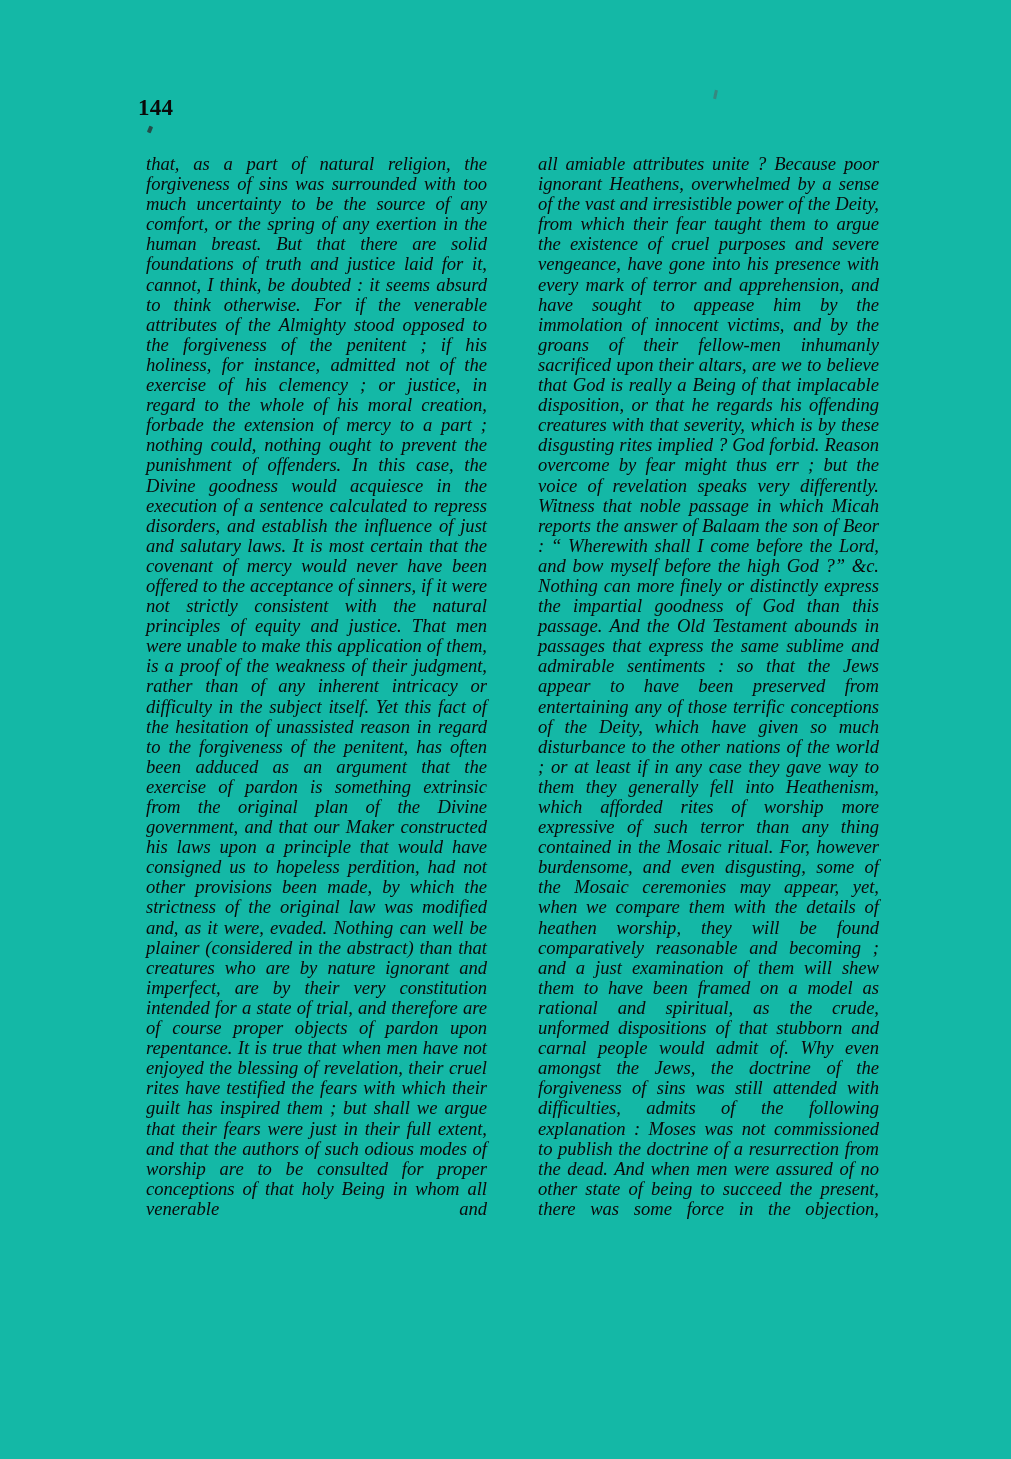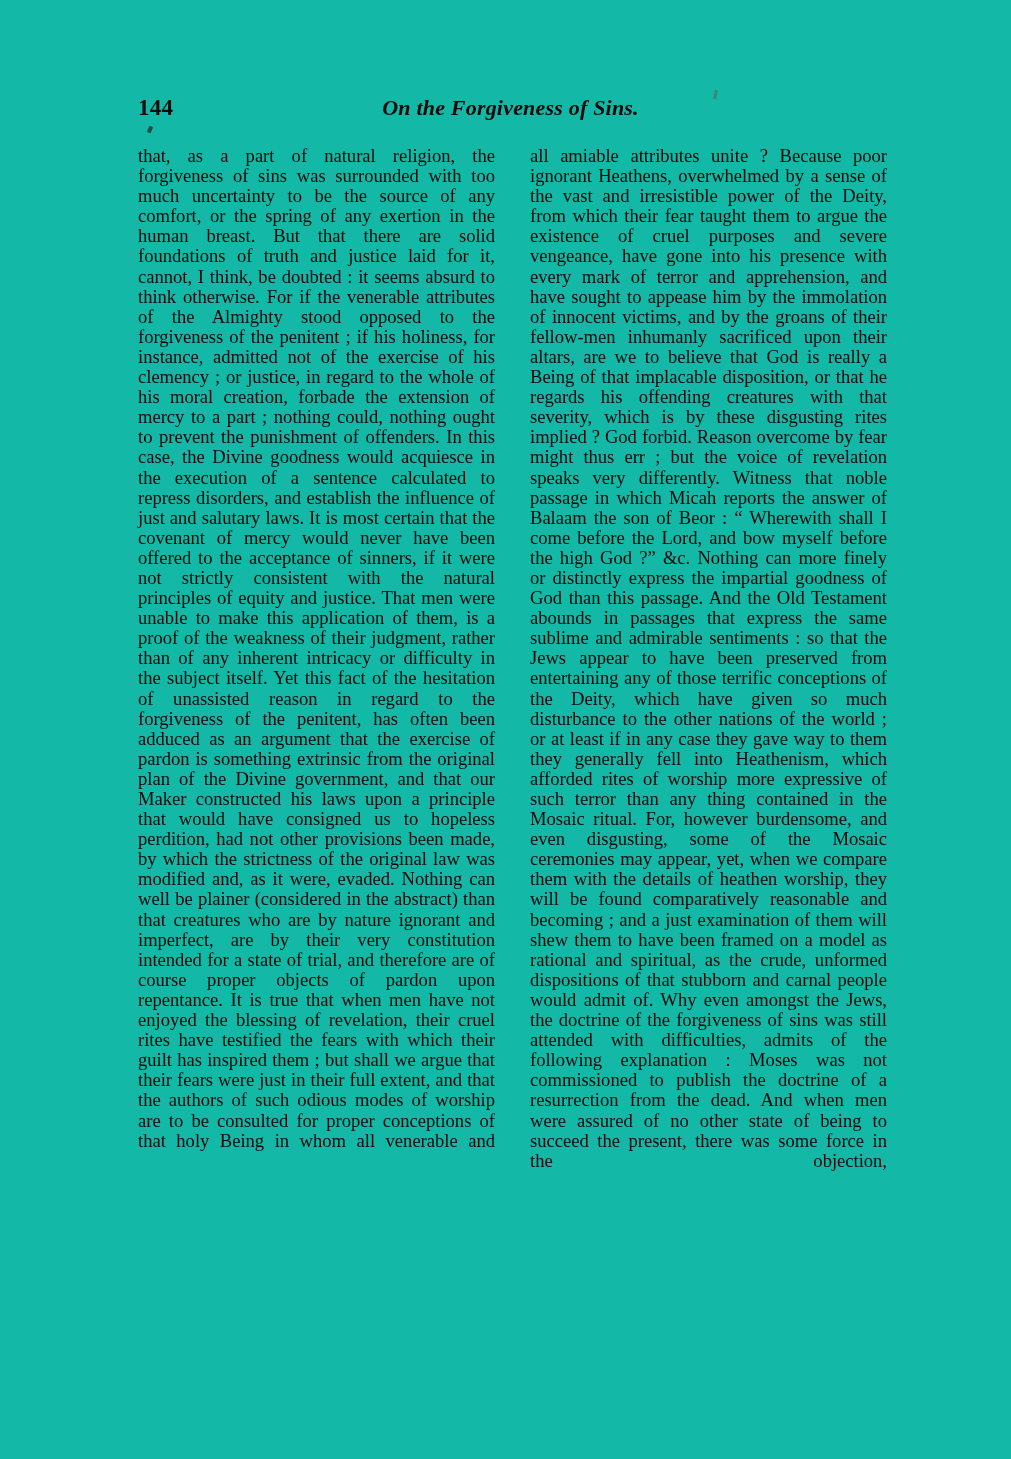--- a/index.html
+++ b/index.html
@@ -77,43 +77,43 @@
   }
   .col {
     position: absolute;
     top: 0;
     width: 357px;
   }
   .col-left  { left: 0; }
   .col-right { left: 392px; }
 
   .col p {
-    margin: 0;
+    margin: 8px;
     font-size: 18.6px;
     line-height: 20.1px;
     text-align: justify;
     text-justify: inter-word;
     word-spacing: 0.2px;
     letter-spacing: -0.02px;
+    font-style: italic;
     -webkit-font-smoothing: none;
   }
   
   .col p.full-justify {
     text-align-last: justify;
   }
 </style>
 </head>
 <body>
 
 <div class="page">
 
   <div class="running-head">
     <span class="folio">144</span>
     <span class="scan-speck"></span>
-    <span class="head-title">On the Forgiveness of Sins.</span>
     <span class="head-speck"></span>
   </div>
 
   <div class="columns">
     <div class="col col-left">
       <p class="full-justify">that, as a part of natural religion, the forgiveness of sins was surrounded with too much uncertainty to be the source of any comfort, or the spring of any exertion in the human breast. But that there are solid foundations of truth and justice laid for it, cannot, I think, be doubted : it seems absurd to think otherwise. For if the venerable attributes of the Almighty stood opposed to the forgiveness of the penitent ; if his holiness, for instance, admitted not of the exercise of his clemency ; or justice, in regard to the whole of his moral creation, forbade the extension of mercy to a part ; nothing could, nothing ought to prevent the punishment of offenders. In this case, the Divine goodness would acquiesce in the execution of a sentence calculated to repress disorders, and establish the influence of just and salutary laws. It is most certain that the covenant of mercy would never have been offered to the acceptance of sinners, if it were not strictly consistent with the natural principles of equity and justice. That men were unable to make this application of them, is a proof of the weakness of their judgment, rather than of any inherent intricacy or difficulty in the subject itself. Yet this fact of the hesitation of unassisted reason in regard to the forgiveness of the penitent, has often been adduced as an argument that the exercise of pardon is something extrinsic from the original plan of the Divine government, and that our Maker constructed his laws upon a principle that would have consigned us to hopeless perdition, had not other provisions been made, by which the strictness of the original law was modified and, as it were, evaded. Nothing can well be plainer (considered in the abstract) than that creatures who are by nature ignorant and imperfect, are by their very constitution intended for a state of trial, and therefore are of course proper objects of pardon upon repentance. It is true that when men have not enjoyed the blessing of revelation, their cruel rites have testified the fears with which their guilt has inspired them ; but shall we argue that their fears were just in their full extent, and that the authors of such odious modes of worship are to be consulted for proper conceptions of that holy Being in whom all venerable and</p>
     </div>
     <div class="col col-right">
       <p class="full-justify">all amiable attributes unite ? Because poor ignorant Heathens, overwhelmed by a sense of the vast and irresistible power of the Deity, from which their fear taught them to argue the existence of cruel purposes and severe vengeance, have gone into his presence with every mark of terror and apprehension, and have sought to appease him by the immolation of innocent victims, and by the groans of their fellow-men inhumanly sacrificed upon their altars, are we to believe that God is really a Being of that implacable disposition, or that he regards his offending creatures with that severity, which is by these disgusting rites implied ? God forbid. Reason overcome by fear might thus err ; but the voice of revelation speaks very differently. Witness that noble passage in which Micah reports the answer of Balaam the son of Beor : “ Wherewith shall I come before the Lord, and bow myself before the high God ?” &amp;c. Nothing can more finely or distinctly express the impartial goodness of God than this passage. And the Old Testament abounds in passages that express the same sublime and admirable sentiments : so that the Jews appear to have been preserved from entertaining any of those terrific conceptions of the Deity, which have given so much disturbance to the other nations of the world ; or at least if in any case they gave way to them they generally fell into Heathenism, which afforded rites of worship more expressive of such terror than any thing contained in the Mosaic ritual. For, however burdensome, and even disgusting, some of the Mosaic ceremonies may appear, yet, when we compare them with the details of heathen worship, they will be found comparatively reasonable and becoming ; and a just examination of them will shew them to have been framed on a model as rational and spiritual, as the crude, unformed dispositions of that stubborn and carnal people would admit of. Why even amongst the Jews, the doctrine of the forgiveness of sins was still attended with difficulties, admits of the following explanation : Moses was not commissioned to publish the doctrine of a resurrection from the dead. And when men were assured of no other state of being to succeed the present, there was some force in the objection,</p>
     </div>

